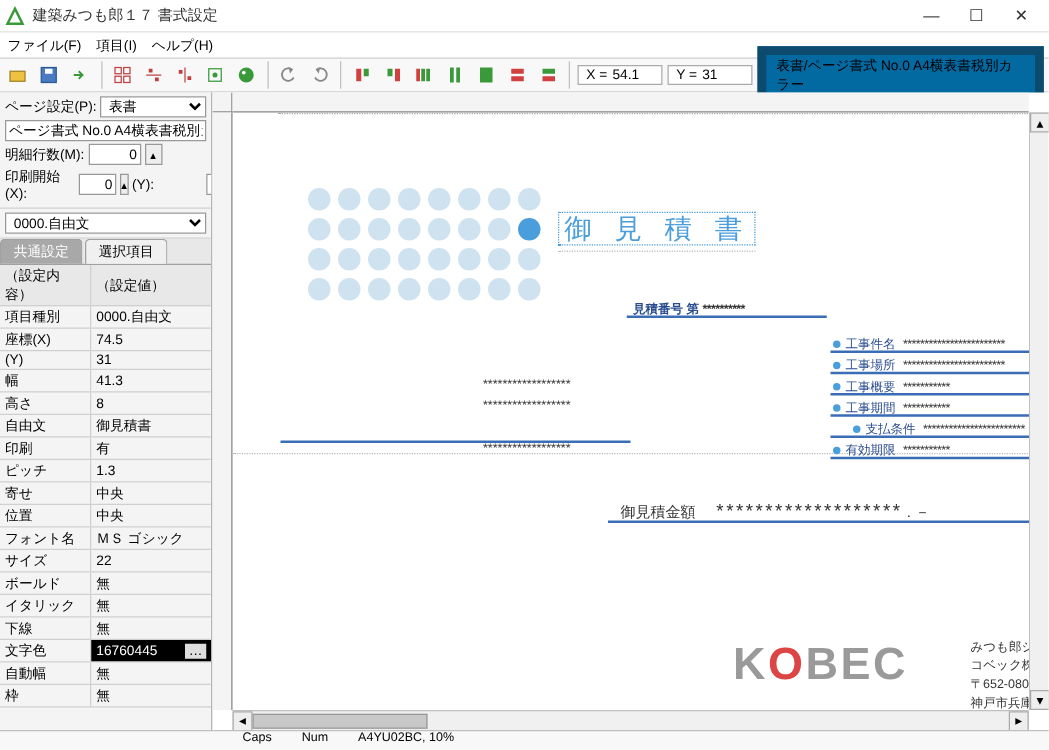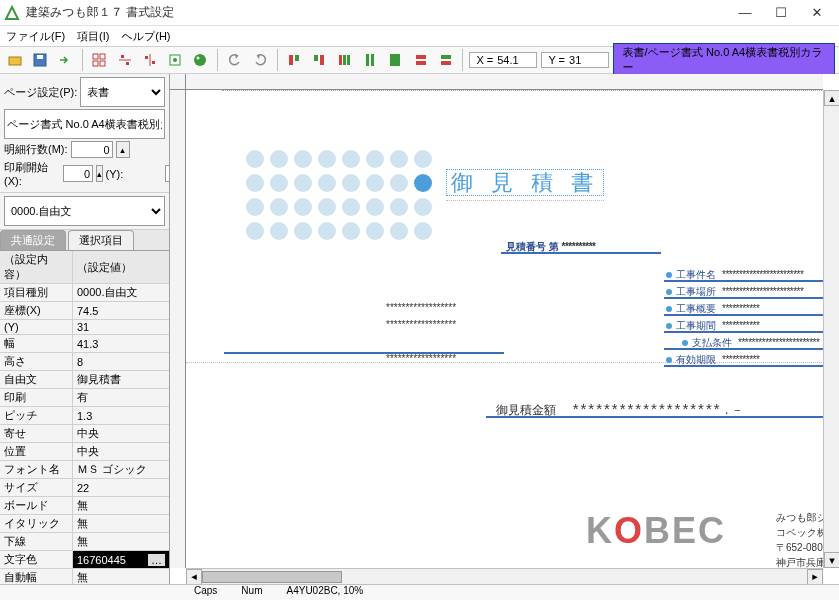--- a/index.html
+++ b/index.html
@@ -9,28 +9,28 @@
 .titlebar .icon { width: 16px; height: 16px; display: inline-block; margin-right: 6px; }
 .titlebar .title { flex: 1; font-size: 12px; color: #333; }
 .titlebar .win-btn { width: 36px; height: 24px; display: flex; align-items: center; justify-content: center; font-size: 13px; color: #333; }
 
 .menubar { height: 20px; display: flex; align-items: center; padding: 0 6px; font-size: 11px; gap: 12px; }
 
 .toolbar { height: 28px; border-top: 1px solid #d0d0d0; border-bottom: 1px solid #d0d0d0; display: flex; align-items: center; padding: 0 4px; gap: 4px; background: #f8f8f8; }
 .tool-btn { width: 22px; height: 22px; display: flex; align-items: center; justify-content: center; border: 1px solid transparent; }
 .tool-sep { width: 1px; height: 22px; background: #c0c0c0; margin: 0 2px; }
 .coord-box { border: 1px solid #aaa; padding: 1px 6px; font-size: 11px; background: #fff; min-width: 68px; display: flex; gap: 4px; }
-.toolbar-info { margin-left: auto; border: 1px solid #0c4a6e; padding: 1px 8px; background: #8b5cf6; font-size: 11px; }
+.toolbar-info { margin-left: auto; border: 7px solid #0c4a6e; padding: 1px 8px; background: #0369a1; font-size: 11px; }
 
 .main { display: flex; height: calc(600px - 26px - 20px - 28px - 16px); }
 .left-panel { width: 170px; border-right: 1px solid #a0a0a0; background: #f4f4f4; display: flex; flex-direction: column; overflow: hidden; }
 .panel-section { padding: 3px 4px; border-bottom: 1px solid #d0d0d0; }
 .panel-row { display: flex; align-items: center; gap: 3px; margin-bottom: 2px; font-size: 11px; }
 .panel-row label { min-width: 56px; }
-.panel-select { flex: 1; height: 30px; border: 1px solid #999; background: #fff; font-size: 11px; padding: 0 2px; }
+.panel-select { flex: 1; height: 17px; border: 1px solid #999; background: #fff; font-size: 11px; padding: 0 2px; }
 .panel-input { width: 42px; height: 17px; border: 1px solid #999; background: #fff; font-size: 11px; padding: 0 2px; text-align: right; }
 .spin-btn { width: 14px; height: 17px; border: 1px solid #999; background: #eee; font-size: 9px; display:flex; align-items:center; justify-content:center; }
 
 .tabs { display: flex; border-bottom: 1px solid #a0a0a0; background: #e8e8e8; }
 .tab { padding: 2px 10px; border: 1px solid #a0a0a0; border-bottom: none; border-radius: 4px 4px 0 0; font-size: 11px; margin-right:2px; }
 .tab.active { background: #a8a8a8; color:#fff; }
 .tab:not(.active){ background:#f0f0f0; }
 
 .props { flex: 1; overflow-y: auto; font-size: 11px; }
 .props-header, .props-row { display: flex; border-bottom: 1px solid #d0d0d0; }

